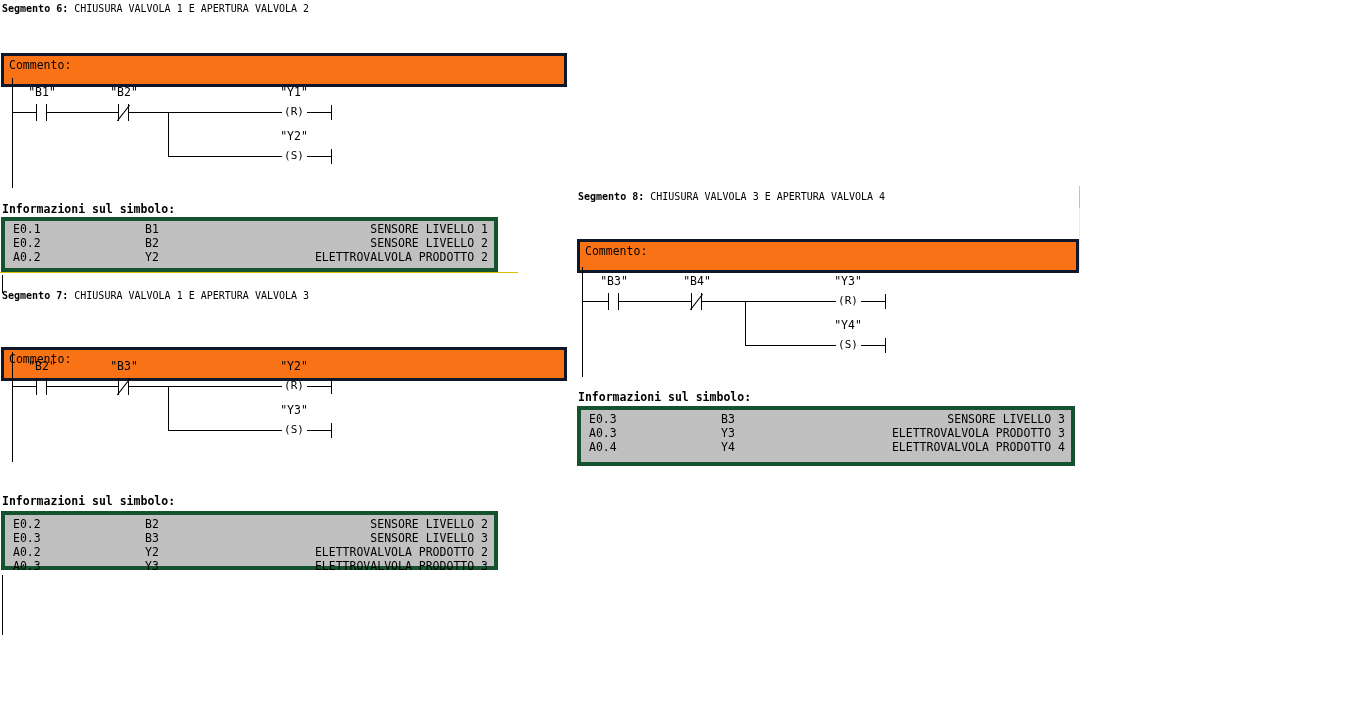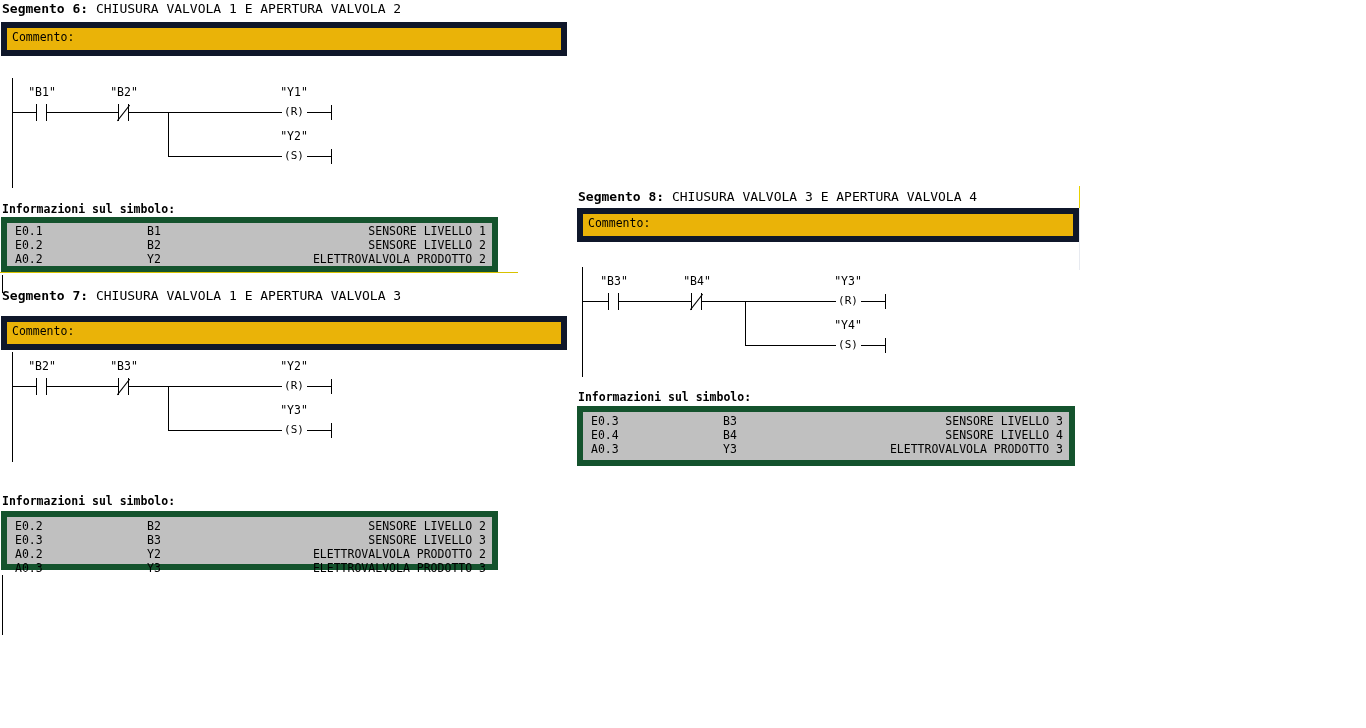--- a/index.html
+++ b/index.html
@@ -14,36 +14,37 @@
     font-family: "DejaVu Sans Mono", "Liberation Mono", monospace;
     font-size: 11px;
     color: #000000;
     overflow: hidden;
   }
   .abs { position: absolute; }
 
   
   .seg-title {
     font-family: "DejaVu Sans Mono", "Liberation Mono", monospace;
-    font-size: 13px;
+    font-size: 10px;
     white-space: nowrap;
     line-height: 14px;
   }
   .seg-title .seg-label {
     font-weight: bold;
     letter-spacing: 0px;
   }
   .seg-title .seg-sep { font-weight: bold; }
   .seg-title .seg-desc { font-weight: normal; }
 
   
   .commento-box {
-    background: #eab308;
-    border: 6px solid #0f172a;
+    background: #f97316;
+    border: 3px solid #0f172a;
     box-sizing: border-box;
+    margin-top: 31px;
   }
   .commento-box .commento-label {
     position: absolute;
     left: 5px;
     top: 3px;
     font-size: 11.5px;
     line-height: 13px;
     white-space: nowrap;
   }
 
@@ -120,21 +121,21 @@
   .sym-heading {
     position: absolute;
     font-weight: bold;
     font-size: 11.5px;
     line-height: 13px;
     white-space: nowrap;
   }
   .sym-table {
     position: absolute;
     background: #c0c0c0;
-    border: 6px solid #14532d;
+    border: 4px solid #14532d;
     box-sizing: border-box;
   }
   .sym-row {
     position: relative;
     height: 14px;
     line-height: 14px;
     white-space: nowrap;
   }
   .sym-cell {
     position: absolute;
@@ -365,22 +366,22 @@
 </div>
 
 <div class="sym-heading" style="left:578px; top:391px;">Informazioni sul simbolo:</div>
 <div class="sym-table" style="left:577px; top:406px; width:498px; height:60px; padding-top:2px;">
   <div class="sym-row">
     <span class="sym-cell c-addr">E0.3</span>
     <span class="sym-cell c-sym">B3</span>
     <span class="sym-cell c-cmt">SENSORE LIVELLO 3</span>
   </div>
   <div class="sym-row">
-    <span class="sym-cell c-addr">E0.4</span>
-    <span class="sym-cell c-sym">B4</span>
-    <span class="sym-cell c-cmt">SENSORE LIVELLO 4</span>
-  </div>
-  <div class="sym-row">
     <span class="sym-cell c-addr">A0.3</span>
     <span class="sym-cell c-sym">Y3</span>
     <span class="sym-cell c-cmt">ELETTROVALVOLA PRODOTTO 3</span>
   </div>
+  <div class="sym-row">
+    <span class="sym-cell c-addr">A0.4</span>
+    <span class="sym-cell c-sym">Y4</span>
+    <span class="sym-cell c-cmt">ELETTROVALVOLA PRODOTTO 4</span>
+  </div>
 </div>
 
 </body></html>

